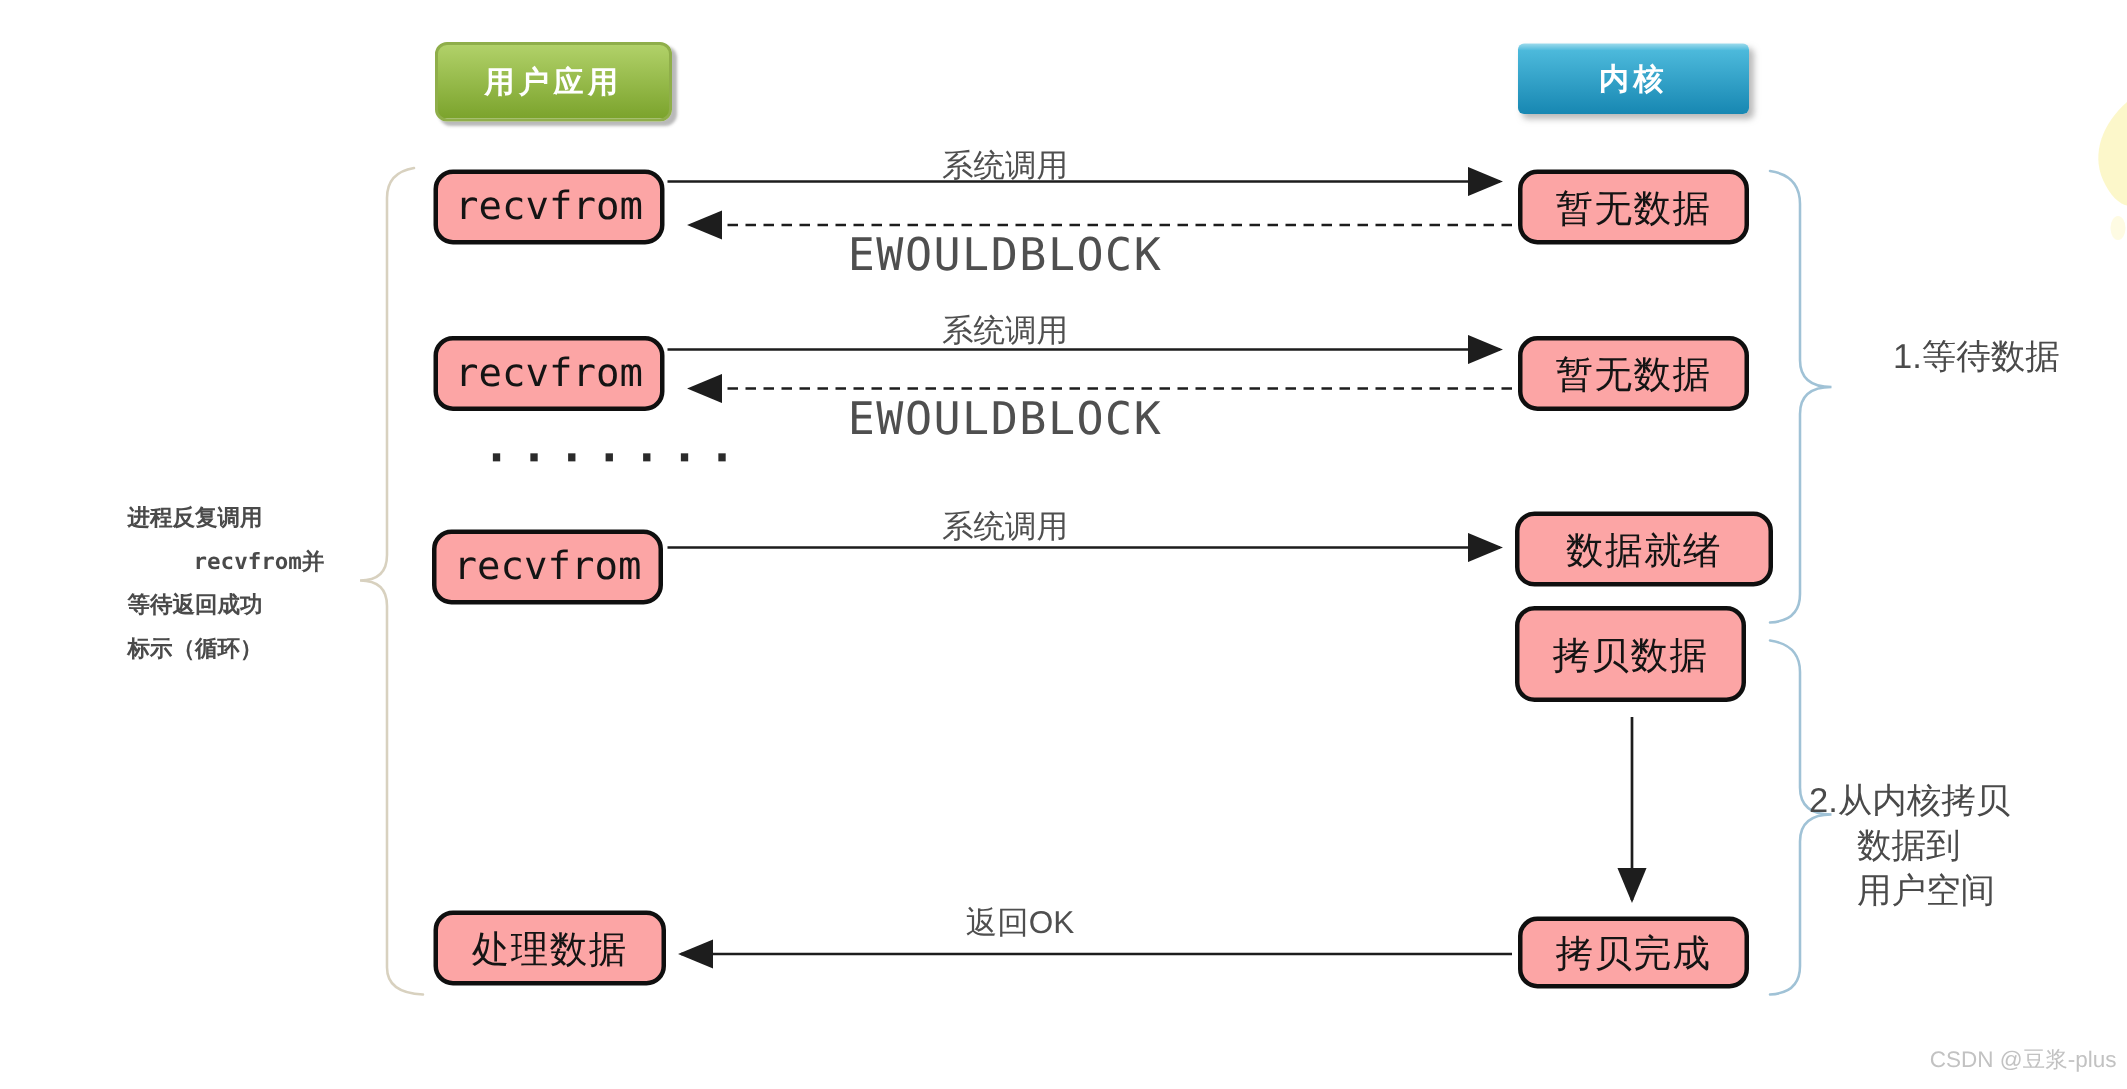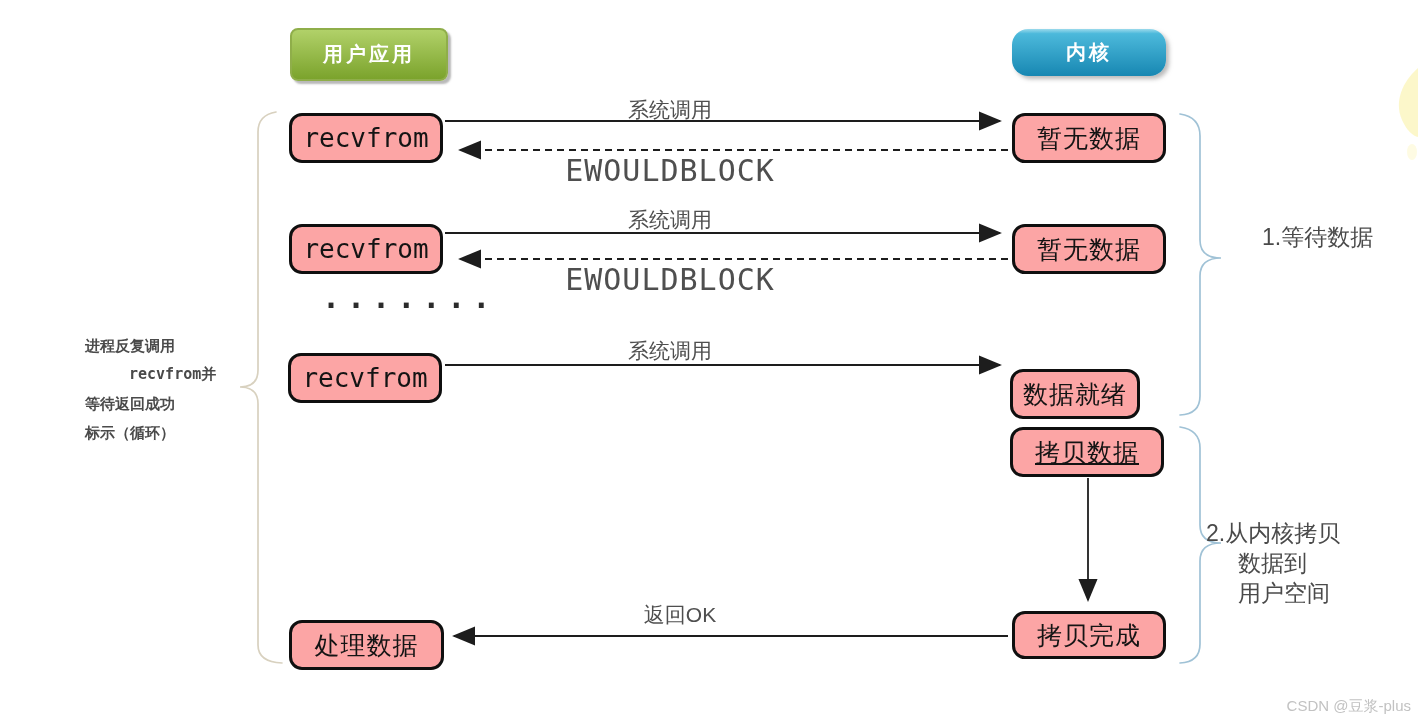--- a/index.html
+++ b/index.html
@@ -21,41 +21,41 @@
     position:absolute; box-sizing:border-box; background:#fca5a5;
     border:3px solid var(--node-border,#0f0f0f); border-radius:13px;
     display:flex; align-items:center; justify-content:center;
     font-size:25px; color:#141414; letter-spacing:1px; white-space:nowrap;
   }
   .node.mono { font-family:"DejaVu Sans Mono","Liberation Mono",monospace; font-size:26px; letter-spacing:0; }
 
   #n-recv1   { left:289px; top:113px; width:154px; height:50px; }
   #n-recv2   { left:289px; top:224px; width:154px; height:50px; }
   #n-recv3   { left:288px; top:353px; width:154px; height:50px; }
-  #n-process { left:289px; top:620px; width:155px; height:50px; }
+  #n-process { left:289px; top:607px; width:155px; height:50px; }
   #n-nodata1 { left:1012px; top:113px; width:154px; height:50px; }
   #n-nodata2 { left:1012px; top:224px; width:154px; height:50px; }
-  #n-ready   { left:1010px; top:369px; width:130px; height:50px; }
-  #n-copy    { left:1010px; top:427px; width:154px; height:50px;text-decoration:underline; }
+  #n-ready   { left:1010px; top:341px; width:172px; height:50px; }
+  #n-copy    { left:1010px; top:404px; width:154px; height:64px; }
   #n-done    { left:1012px; top:611px; width:154px; height:48px; }
 
   .header-box {
     position:absolute; display:flex; align-items:center; justify-content:center;
     color:#ffffff; font-weight:bold; font-size:20px; letter-spacing:3px; white-space:nowrap;
   }
   #h-user {
     left:290px; top:28px; width:154px; height:49px;
     background:linear-gradient(180deg, var(--header-green-top,#b1d169) 0%, var(--header-green-bottom,#7ba32c) 100%);
     border:2px solid var(--header-green-border,#8fae4a); border-radius:8px;
     box-shadow:3px 3px 2px rgba(100,100,100,0.45);
   }
   #h-kernel {
     left:1012px; top:29px; width:154px; height:47px;
     background:linear-gradient(180deg, #9cdaec 0%, var(--header-blue-top,#4cb9db) 10%, var(--header-blue-bottom,#1787b2) 100%);
-    border-radius:16px;
+    border-radius:4px;
     box-shadow:3px 3px 4px rgba(130,130,130,0.55);
   }
 
   .lbl {
     position:absolute; left:520px; width:300px; text-align:center;
     color:var(--label-text,#4f4f4f); font-size:21px; white-space:nowrap;
   }
   .lbl.mono { font-family:"DejaVu Sans Mono","Liberation Mono",monospace; font-size:30px; letter-spacing:1px; }
   #l-sys1 { top:96px; }
   #l-ewb1 { top:153px; }

